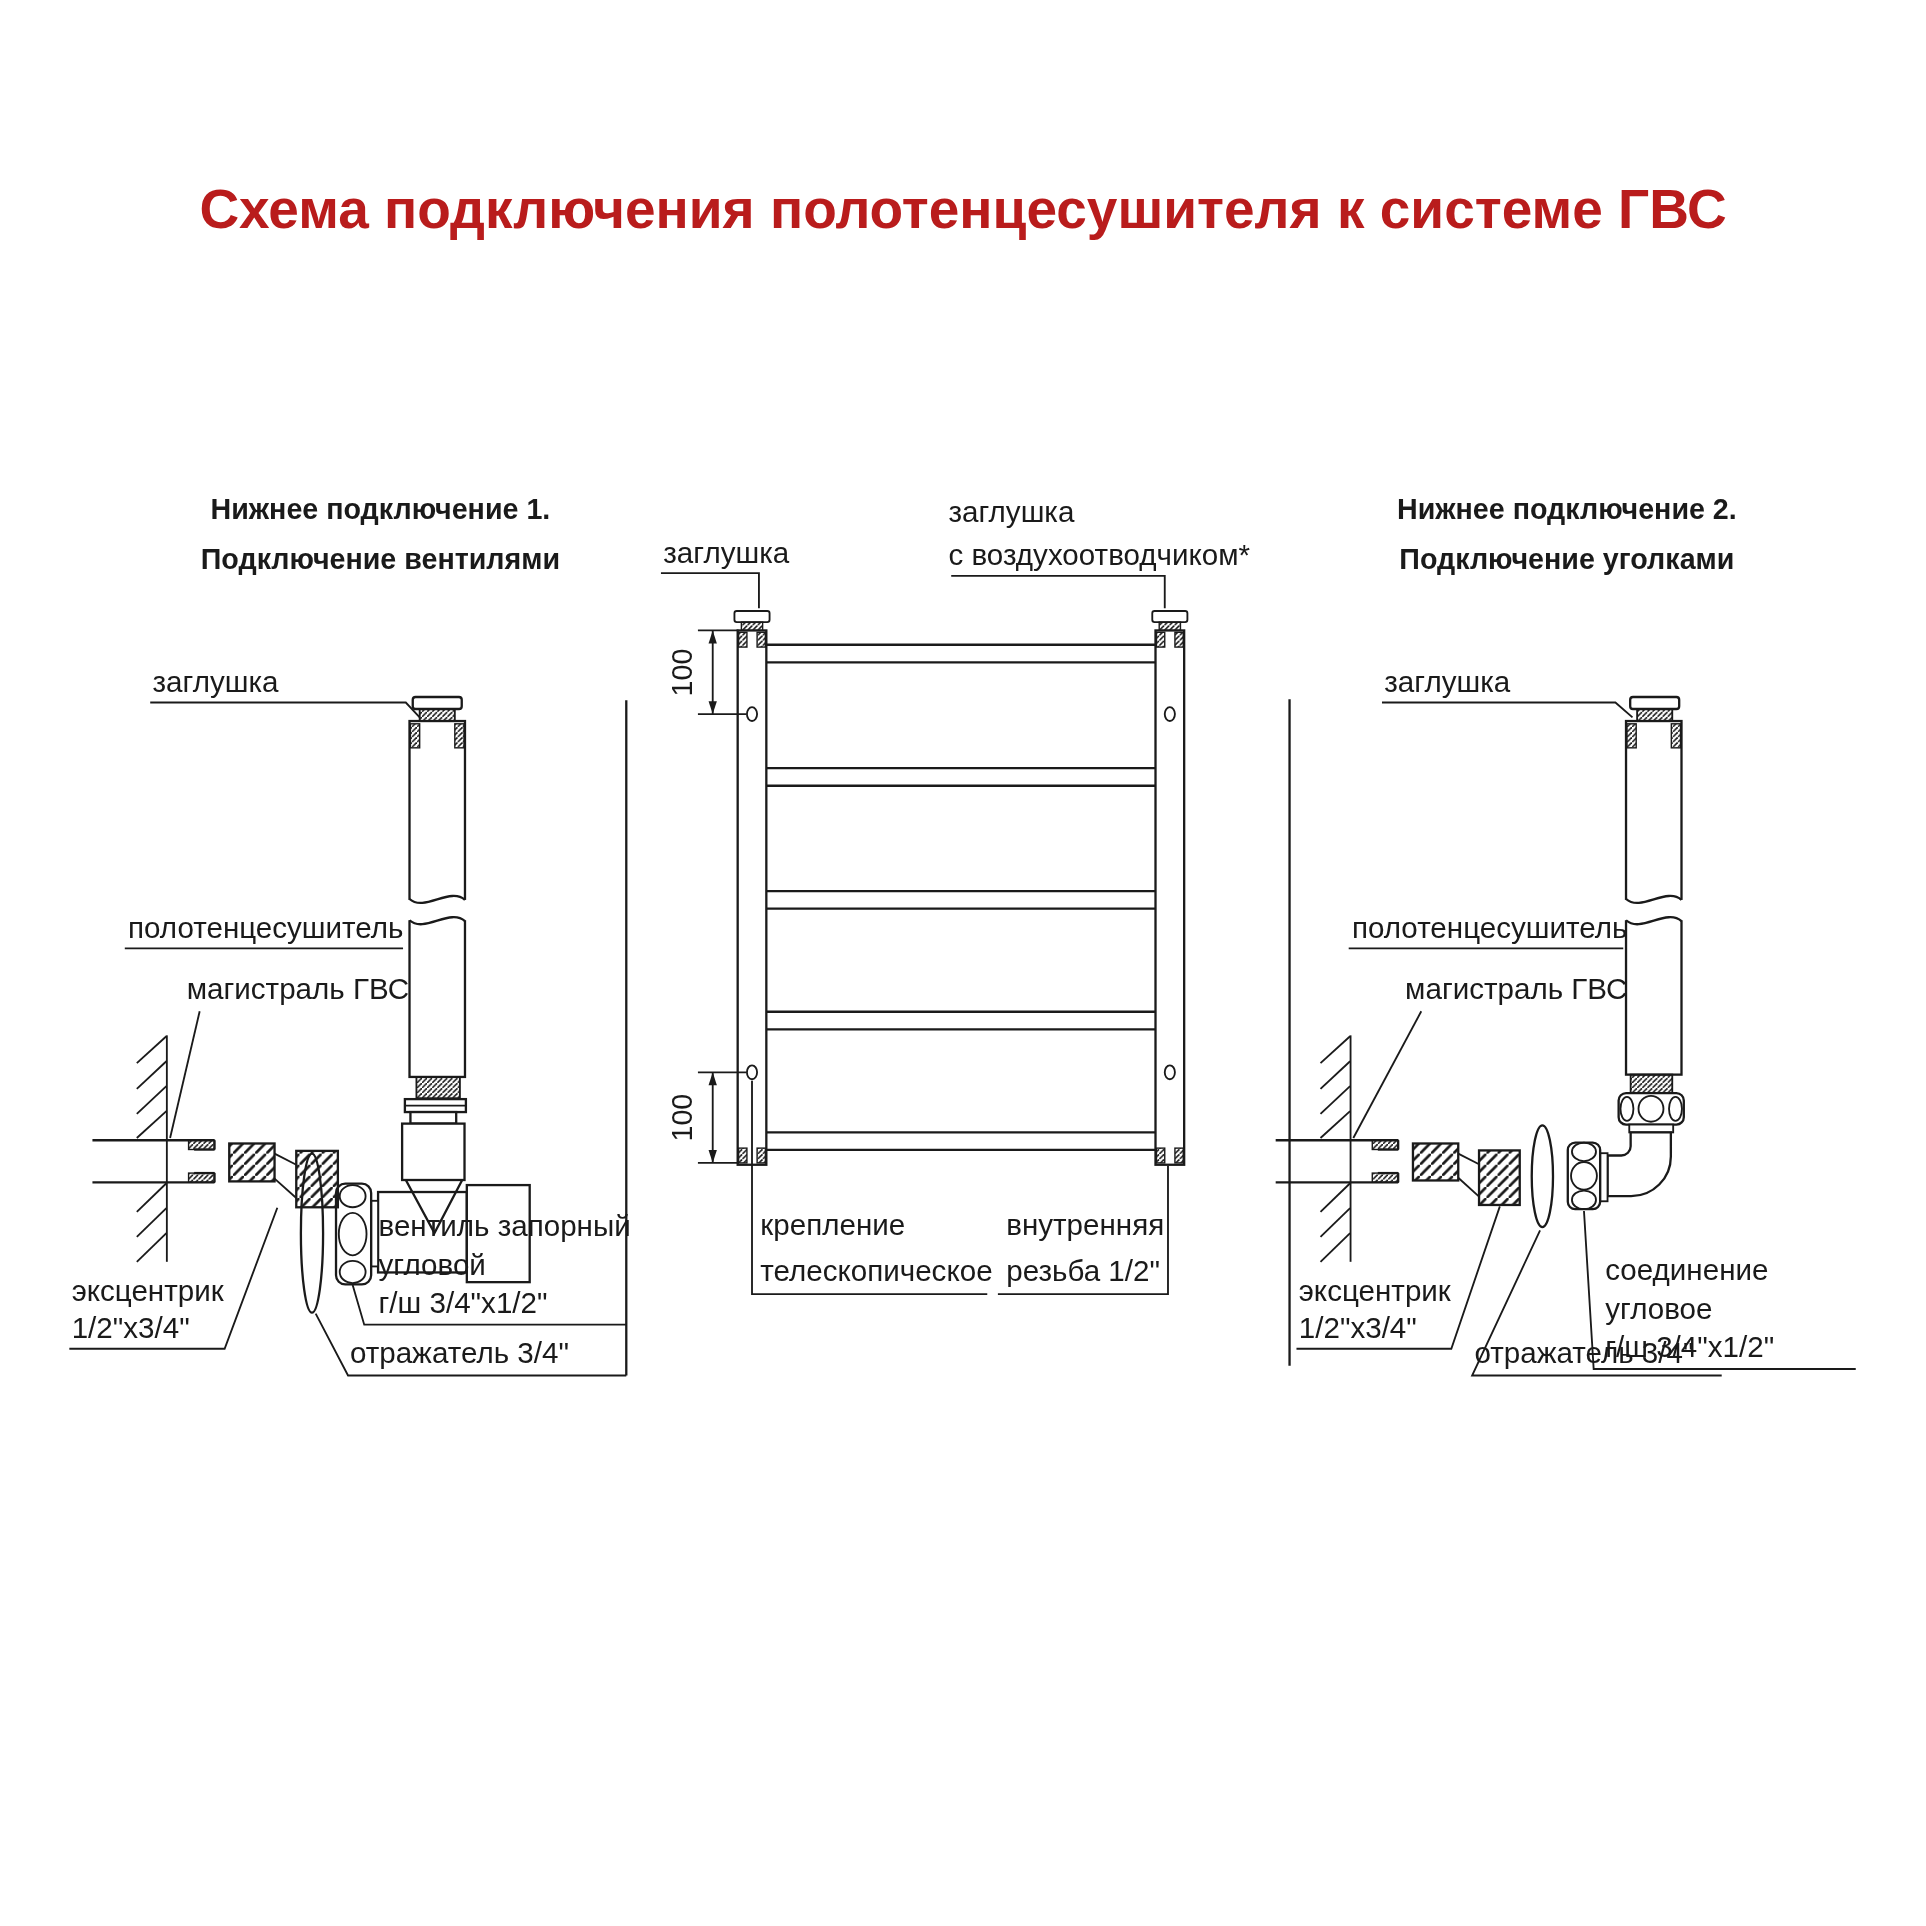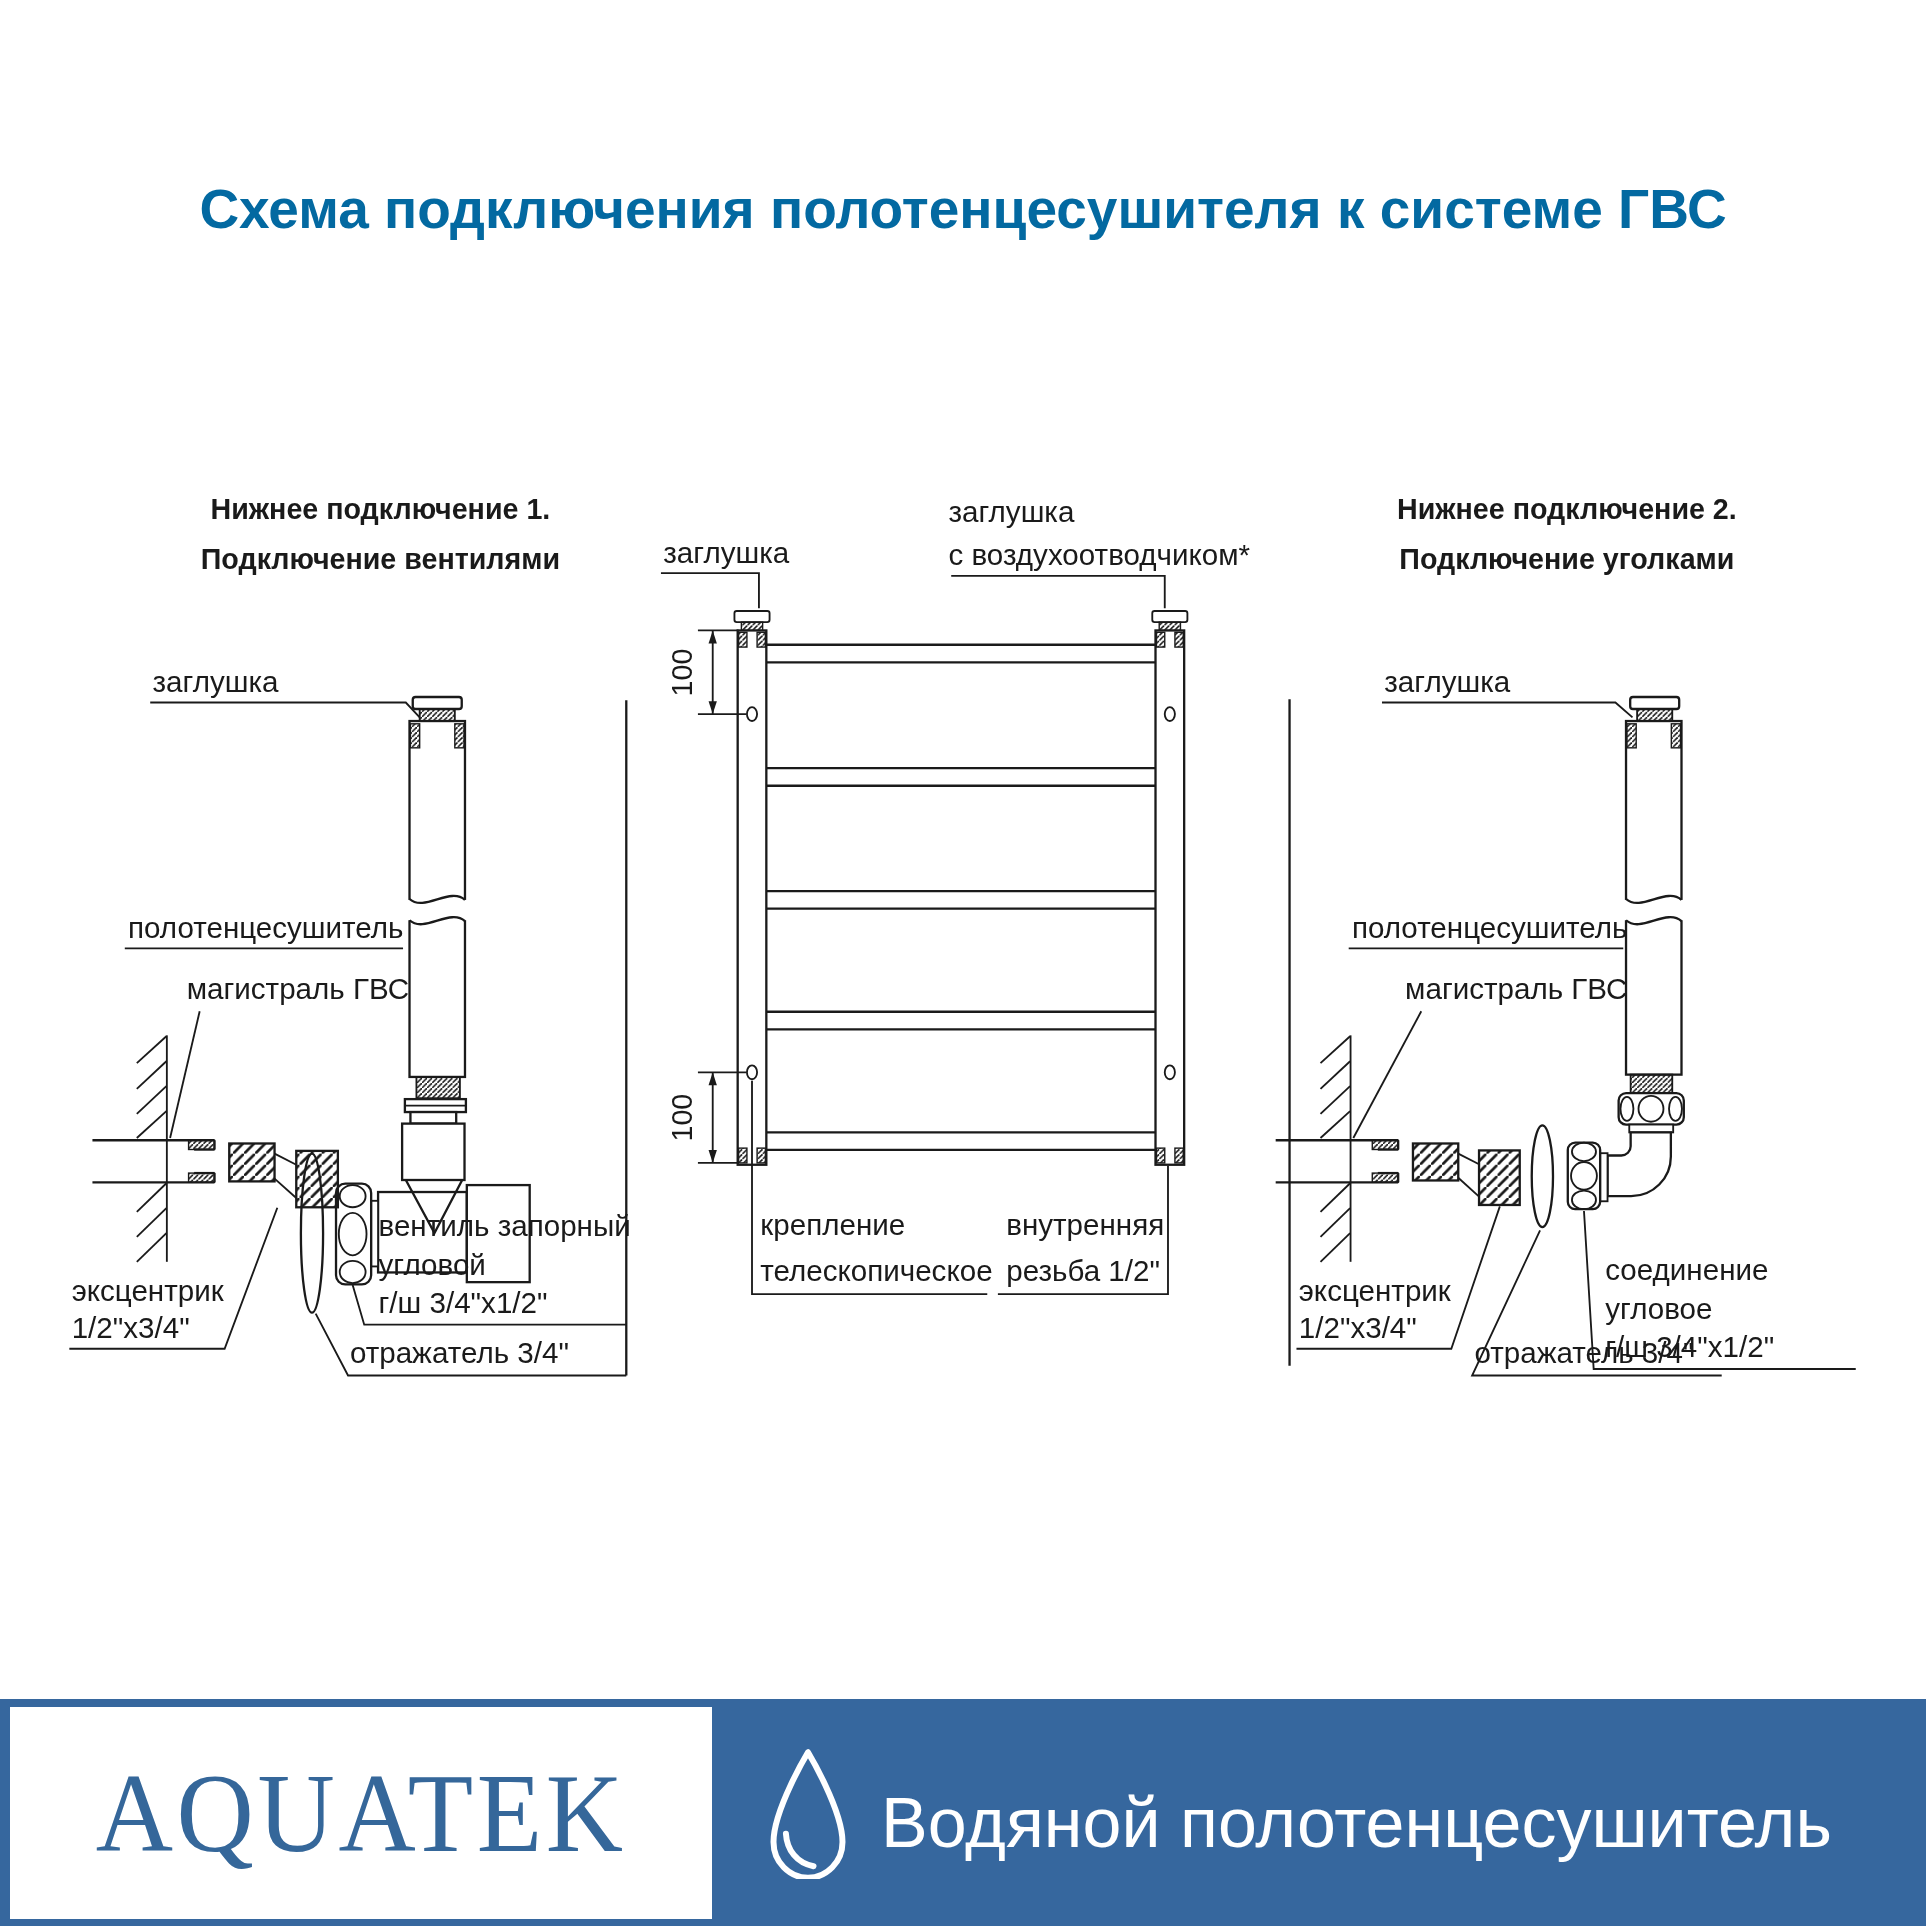--- a/index.html
+++ b/index.html
@@ -1,19 +1,19 @@
 <!DOCTYPE html>
 <html style="font-size:7.4px"><head>
 <meta charset="utf-8">
 <style>
   html,body{margin:0;padding:0;background:#ffffff;}
   .page{position:relative;width:1926px;height:1926px;background:#ffffff;overflow:hidden;
         font-family:"Liberation Sans",sans-serif;}
   .title{position:absolute;left:0;top:177px;width:1926px;text-align:center;
-         font-size:55px;font-weight:bold;color:#0369a1;letter-spacing:0px;}
+         font-size:55px;font-weight:bold;color:#b91c1c;letter-spacing:0px;}
   svg text{font-family:"Liberation Sans",sans-serif;fill:#1a1a1a;}
   .footer-band{position:absolute;left:0;top:1699px;width:1926px;height:227px;background:#36679E;}
   .logo-box{position:absolute;left:10.2px;top:8.3px;width:702px;height:212px;background:#ffffff;
             display:flex;align-items:center;justify-content:center;}
   .logo-text{font-family:"Liberation Serif",serif;font-size:107px;color:#35679A;
              letter-spacing:3.7px;font-weight:normal;transform:scaleY(1.05);}
   .drop-icon{position:absolute;left:762px;top:46px;width:92px;height:134px;}
   .product-label{position:absolute;left:881px;top:84px;font-size:70px;color:#ffffff;
                  white-space:nowrap;}
 </style>
@@ -249,25 +249,15 @@
 
       <text x="2810" y="2814" font-size="64">эксцентрик</text>
       <text x="2810" y="2894" font-size="64">1/2"х3/4"</text>
       <path d="M2805,2918 H3140 L3245,2610" stroke="#1a1a1a" stroke-width="4" fill="none"></path>
 
       <text x="3190" y="2950" font-size="64">отражатель 3/4"</text>
       <path d="M3332,2662 L3185,2976 H3725" stroke="#1a1a1a" stroke-width="4" fill="none"></path>
     </g>
   </svg>
 
-  <div class="footer-band">
-    <div class="logo-box">
-      <div class="logo-text">AQUATEK</div>
-    </div>
-    <svg class="drop-icon" viewBox="0 0 200 290" fill="none">
-      <path d="M100,15 C100,15 25,140 25,210 C25,253 59,288 100,288 C141,288 175,253 175,210 C175,140 100,15 100,15 Z" stroke="#ffffff" stroke-width="13" stroke-linejoin="round"></path>
-      <path d="M52,192 C54,228 76,256 112,263" stroke="#ffffff" stroke-width="13" stroke-linecap="round"></path>
-    </svg>
-    <div class="product-label">Водяной полотенцесушитель</div>
-  </div>
 
 </div>
 
 
 </body></html>

